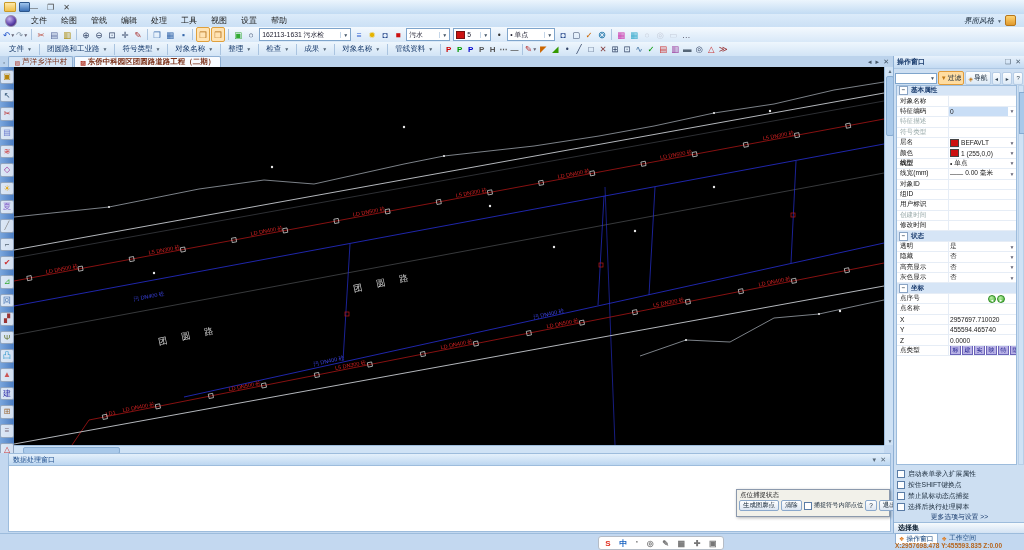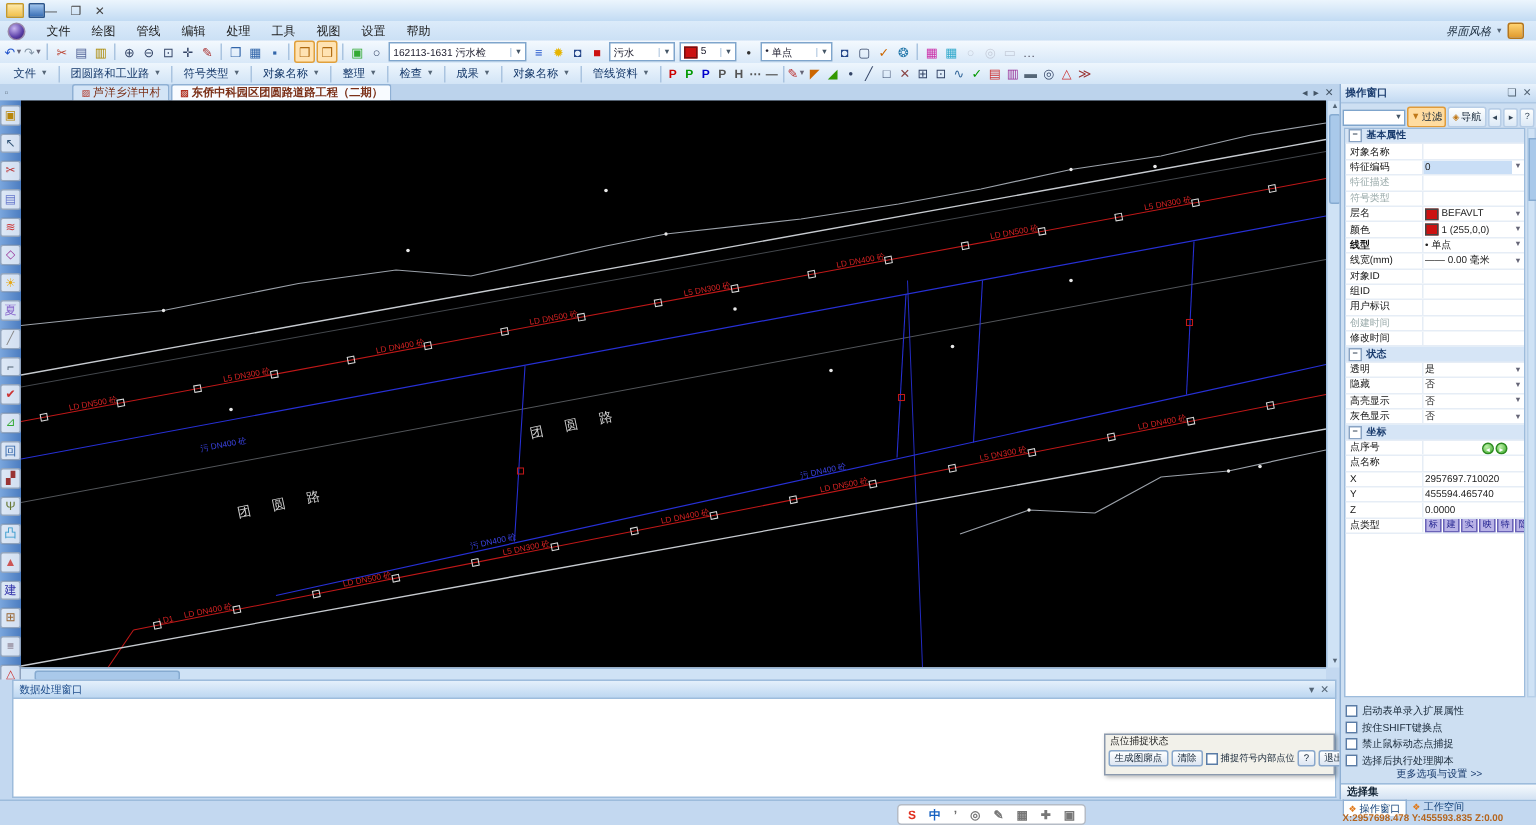--- a/index.html
+++ b/index.html
@@ -399,21 +399,21 @@
       <span class="tbtn">
         <span style="color: rgb(204, 51, 51);">△</span>
       </span>
       <span class="tbtn">
         <span style="color: rgb(153, 51, 51);">≫</span>
       </span>
     </div>
 
   <div class="tabrow">
     <span class="pre-ic">▫</span>
-    <span id="doc-tabs" style="display:flex;align-items:flex-end;margin-left:40px;">
+    <span id="doc-tabs" style="display:flex;align-items:flex-end;">
         <span class="tab">
           <span class="tic">▨</span>
           <span>芦洋乡洋中村</span>
         </span>
         <span class="tab active">
           <span class="tic">▨</span>
           <span>东侨中科园区团圆路道路工程（二期）</span>
         </span>
       </span>
     <div class="tabnav">

